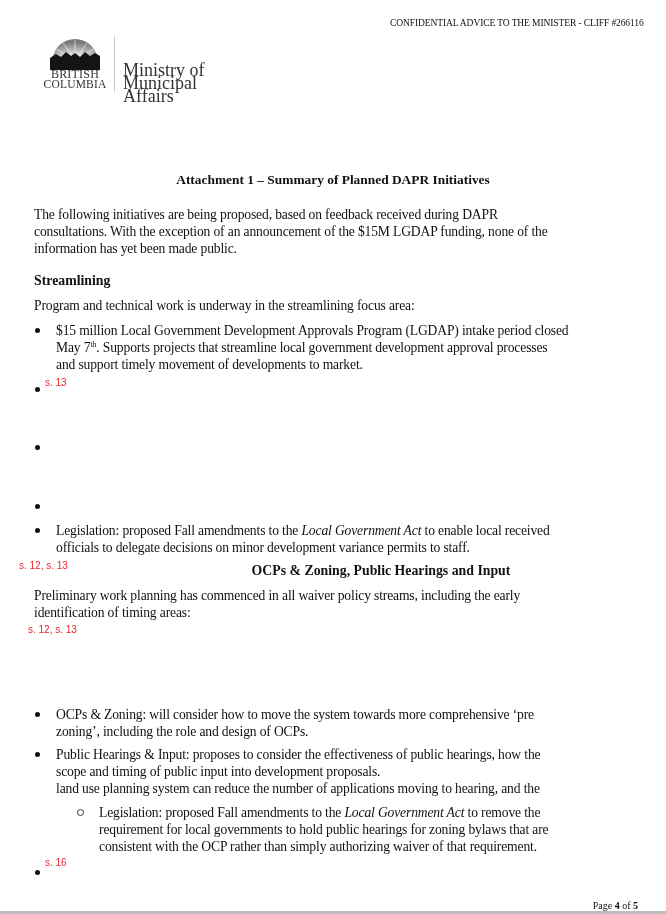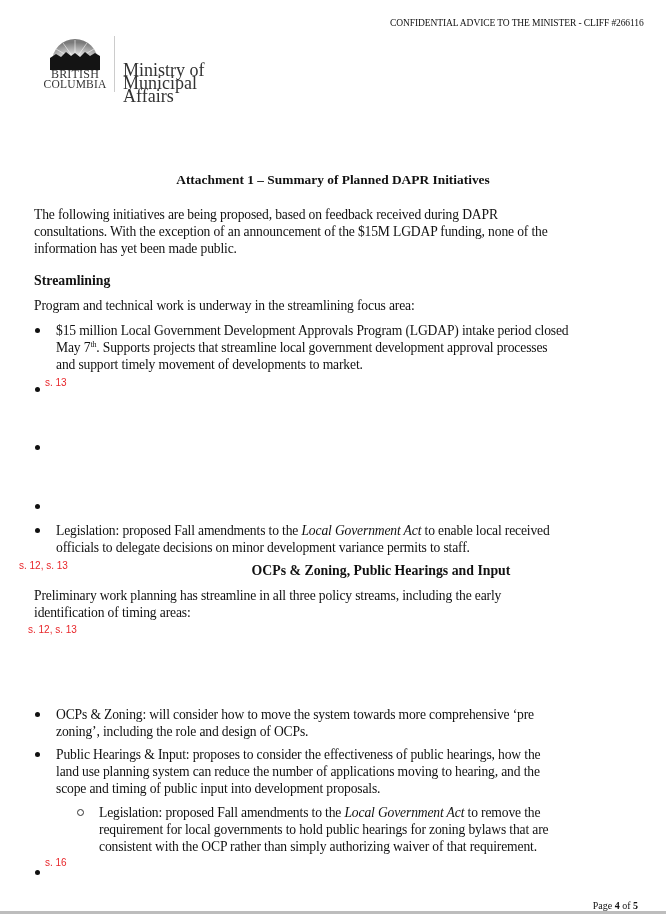--- a/index.html
+++ b/index.html
@@ -126,36 +126,36 @@
   <div class="abs para" style="left:56px; top:522px; width:600px;">
     <div><span>Legislation: proposed Fall amendments to the </span><i class="act">Local Government Act</i><span> to enable local received</span></div>
     <div>officials to delegate decisions on minor development variance permits to staff.</div>
   </div>
 
   <span class="redact" style="left:19px; top:560px;">s. 12, s. 13</span>
 
   <div class="abs heading" style="left:0; width:666px; text-align:center; top:563px;padding-left:48px;">OCPs &amp; Zoning, Public Hearings and Input</div>
 
   <div class="abs para" style="left:34px; top:587px; width:610px;">
-    <div>Preliminary work planning has streamline in all three policy streams, including the early</div>
+    <div>Preliminary work planning has commenced in all waiver policy streams, including the early</div>
     <div>identification of timing areas:</div>
   </div>
   <span class="redact" style="left:28px; top:624px;">s. 12, s. 13</span>
 
   <span class="bullet-dot" style="left:35px; top:712px;"></span>
   <div class="abs para" style="left:56px; top:706px; width:600px;">
     <div>OCPs &amp; Zoning: will consider how to move the system towards more comprehensive ‘pre</div>
     <div>zoning’, including the role and design of OCPs.</div>
   </div>
 
   <span class="bullet-dot" style="left:35px; top:752px;"></span>
   <div class="abs para" style="left:56px; top:746px; width:600px;">
     <div>Public Hearings &amp; Input: proposes to consider the effectiveness of public hearings, how the</div>
+    <div>scope and timing of public input into development proposals.</div>
     <div>land use planning system can reduce the number of applications moving to hearing, and the</div>
-    <div>scope and timing of public input into development proposals.</div>
   </div>
 
   <span class="circle-dot" style="left:77px; top:809px;"></span>
   <div class="abs para" style="left:99px; top:804px; width:560px;">
     <div><span>Legislation: proposed Fall amendments to the </span><i class="act">Local Government Act</i><span> to remove the</span></div>
     <div>requirement for local governments to hold public hearings for zoning bylaws that are</div>
     <div>consistent with the OCP rather than simply authorizing waiver of that requirement.</div>
   </div>
 
   <span class="bullet-dot" style="left:35px; top:870px;"></span>

